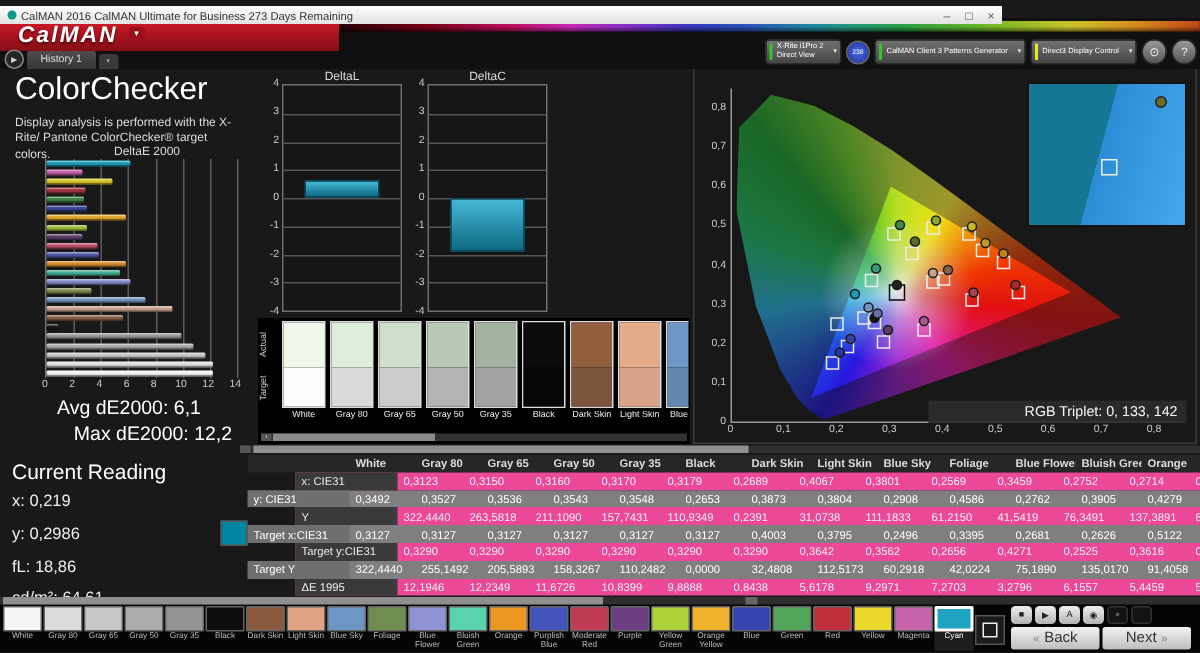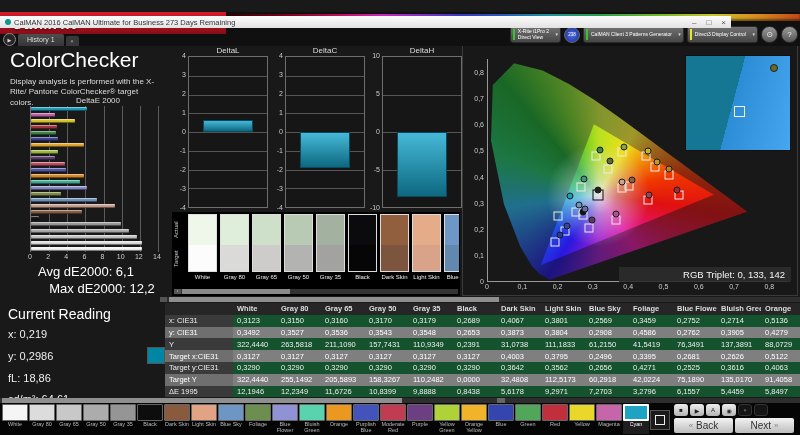--- a/index.html
+++ b/index.html
@@ -1,21 +1,21 @@
 <!DOCTYPE html>
 <html><head>
 <meta charset="utf-8">
 <style>
   html,body{margin:0;padding:0;}
   body{width:800px;height:435px;overflow:hidden;background:#191919;
        font-family:"Liberation Sans","DejaVu Sans",sans-serif;}
   .app{position:relative;width:800px;height:435px;background:#191919;overflow:hidden;}
 
   
-  .titlebar{position:absolute;left:0;top:16px;width:731px;height:12px;
+  .titlebar{position:absolute;left:0;top:4px;width:668px;height:12px;
     background:linear-gradient(#fdfdfd,#e2e2e2);display:flex;align-items:center;gap:3px;
     font-size:7.5px;color:#333;padding:0 5px;box-sizing:border-box;z-index:20;}
   .appdot{width:6px;height:6px;border-radius:50%;background:#0a9b8e;flex:0 0 auto;}
   .winbtns{margin-left:auto;display:flex;gap:10px;font-size:8px;color:#555;}
   .winbtns span{cursor:default;}
 
   
   .header{position:absolute;left:0;top:12px;width:800px;height:34px;background:#101010;z-index:10;}
   .logo{position:absolute;left:0;top:0;width:226px;height:22px;
     background:linear-gradient(#d41c2c,#870d16);display:flex;align-items:center;gap:7px;
@@ -131,21 +131,21 @@
     text-align:right;padding-right:6px;box-sizing:border-box;z-index:8;}
 
   
   .tstrip{position:absolute;left:160px;top:297px;width:640px;height:5px;background:#2e2e2e;}
   .tarrow{position:absolute;left:0;top:0;bottom:0;width:7px;background:#555;}
   .tthumb{position:absolute;left:9px;top:0;bottom:0;width:330px;background:#8f8f8f;}
   #cc-table{position:absolute;left:165px;top:303px;width:635px;height:95px;overflow:hidden;
     font-size:7.5px;color:#eee;}
   .trow{display:grid;grid-template-columns:68px repeat(14,44px);height:11.8px;align-items:center;}
   .trow.thead{background:#262626;color:#ddd;font-weight:bold;}
-  .trow.dark{background:#14532d;}
+  .trow.dark{background:#ec4899;margin-left:32px;}
   .trow.light{background:#7f7f7f;color:#fff;}
   .trow.dark .tlabel{background:#3a3a3a;}
   .trow.light .tlabel{background:#6f6f6f;}
   .tcell{padding-left:4px;white-space:nowrap;overflow:hidden;height:100%;display:flex;align-items:center;box-sizing:border-box;}
 
   
   .bottombar{position:absolute;left:0;top:398px;width:800px;height:37px;background:#050505;}
   .bstrip{position:absolute;left:0;top:0;width:800px;height:5px;background:#2e2e2e;}
   .bthumb{position:absolute;left:2px;top:0;bottom:0;width:400px;background:#8f8f8f;}
   .barrow{position:absolute;left:497px;top:0;bottom:0;width:8px;background:#666;}
@@ -314,36 +314,20 @@
       </div>
     <div class="mini-plot">
         <div class="hgrid" style="top: 12.5%;"></div>
         <div class="hgrid" style="top: 25%;"></div>
         <div class="hgrid" style="top: 37.5%;"></div>
         <div class="hgrid" style="top: 50%;"></div>
         <div class="hgrid" style="top: 62.5%;"></div>
         <div class="hgrid" style="top: 75%;"></div>
         <div class="hgrid" style="top: 87.5%;"></div>
         <div class="mini-bar" style="top: 50%; height: 23.75%;"></div>
-      </div>
-  </div>
-  <div class="mini" id="mini-h">
-    <div class="mini-title">DeltaH</div>
-    <div class="mini-labels">
-        <div class="mini-tick" style="top: calc(0% - 4px);">10</div>
-        <div class="mini-tick" style="top: calc(25% - 4px);">5</div>
-        <div class="mini-tick" style="top: calc(50% - 4px);">0</div>
-        <div class="mini-tick" style="top: calc(75% - 4px);">-5</div>
-        <div class="mini-tick" style="top: calc(100% - 4px);">-10</div>
-      </div>
-    <div class="mini-plot">
-        <div class="hgrid" style="top: 25%;"></div>
-        <div class="hgrid" style="top: 50%;"></div>
-        <div class="hgrid" style="top: 75%;"></div>
-        <div class="mini-bar" style="top: 50%; height: 43.5%;"></div>
       </div>
   </div>
 
   <div class="swatchpanel">
     <div class="rot a">Actual</div>
     <div class="rot t">Target</div>
     <div id="patches">
         <div class="patch">
           <div class="half actual" style="background: rgb(238, 247, 234);"></div>
           <div class="half" style="background: rgb(252, 252, 252);"></div>

